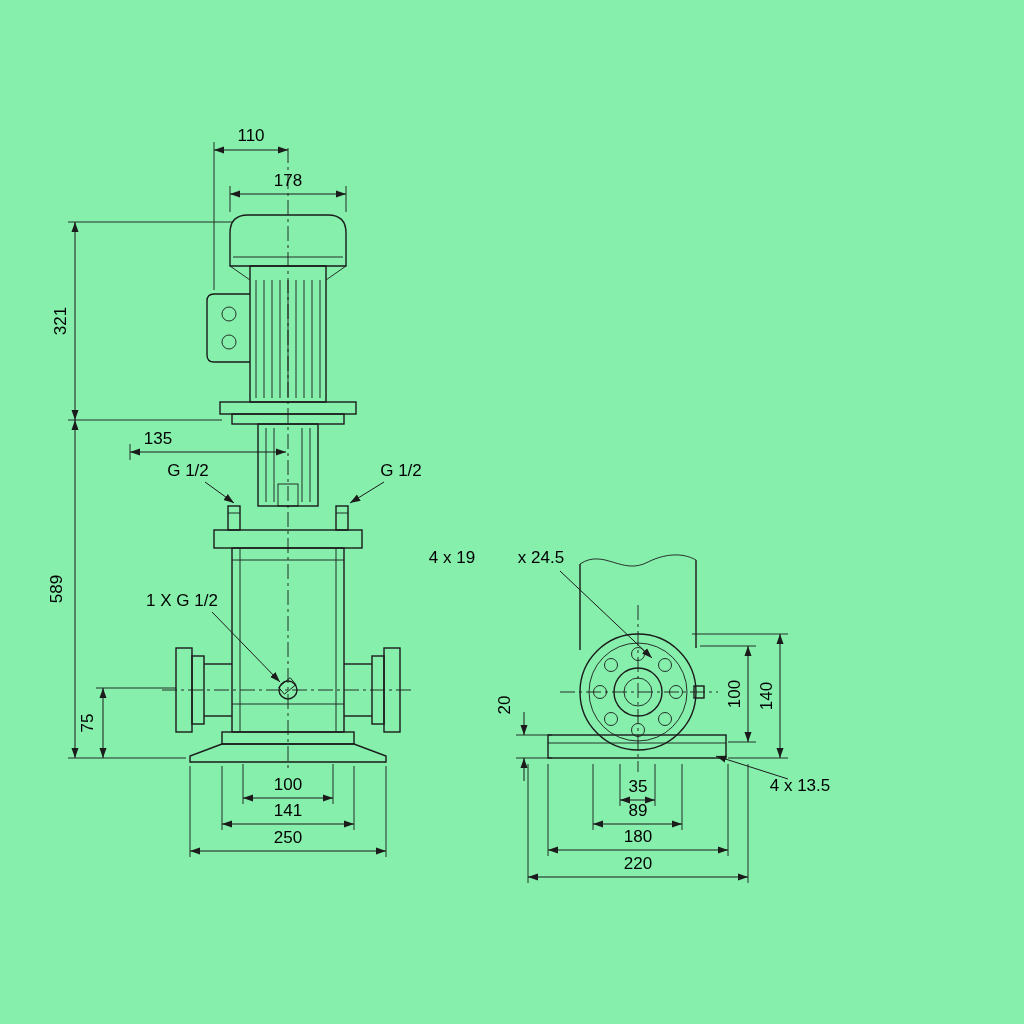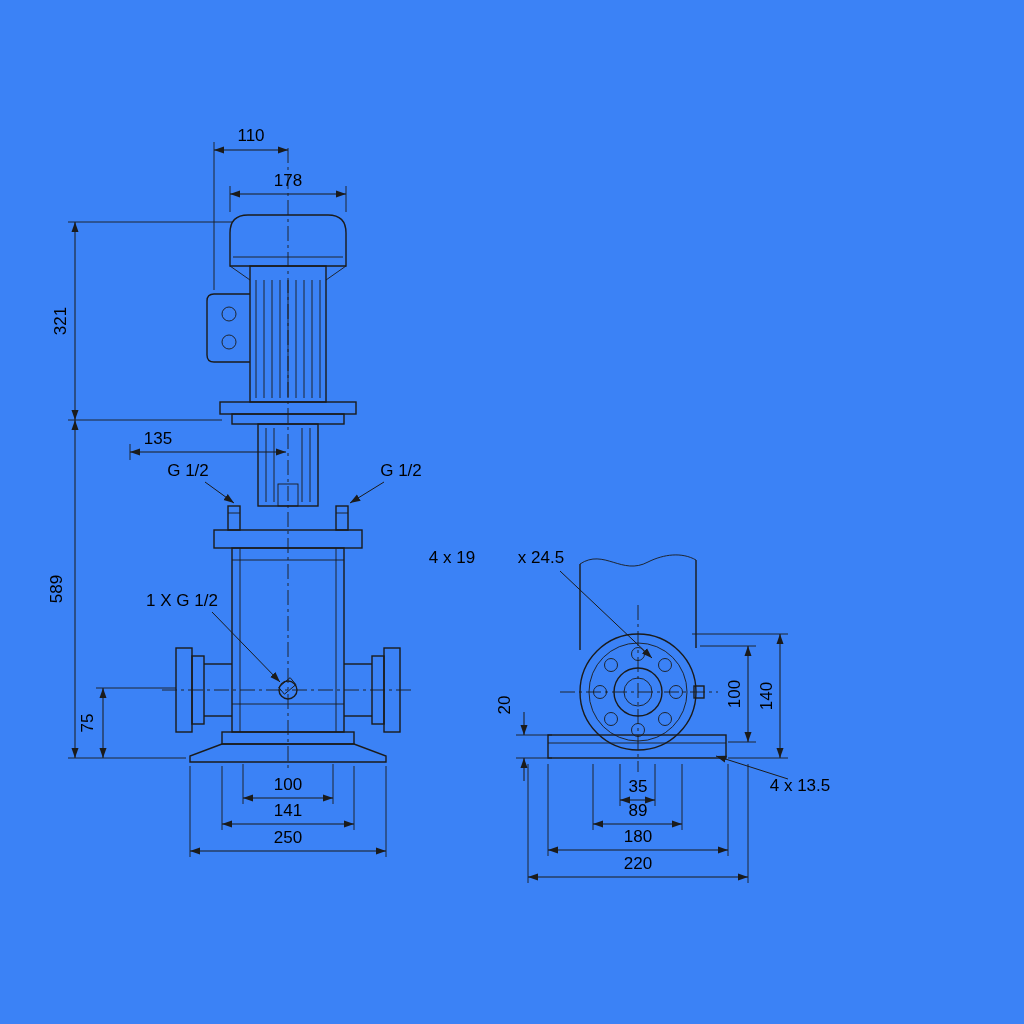--- a/index.html
+++ b/index.html
@@ -1,16 +1,16 @@
 <!DOCTYPE html>
 <html><head>
 <meta charset="utf-8">
 <style>
   html,body{margin:0;padding:0;background:#ffffff;}
-  .stage{width:1024px;height:1024px;position:relative;background:#3b82f6;overflow:hidden;}
+  .stage{width:1024px;height:1024px;position:relative;background:#86efac;overflow:hidden;}
   svg{display:block;}
   .ol{fill:none;stroke:#1b1b1b;stroke-width:1.4;}
   .tl{fill:none;stroke:#1b1b1b;stroke-width:0.9;}
   .ext{fill:none;stroke:#1b1b1b;stroke-width:0.9;}
   .dim{fill:none;stroke:#1b1b1b;stroke-width:1;marker-start:url(#arr);marker-end:url(#arr);}
   .ldr{fill:none;stroke:#1b1b1b;stroke-width:1;marker-end:url(#arr);}
   .cl{fill:none;stroke:#1b1b1b;stroke-width:0.9;stroke-dasharray:15 4 3 4;}
   text.d{font-family:"Liberation Sans",sans-serif;font-size:17px;fill:#000;}
 </style>
 </head>

